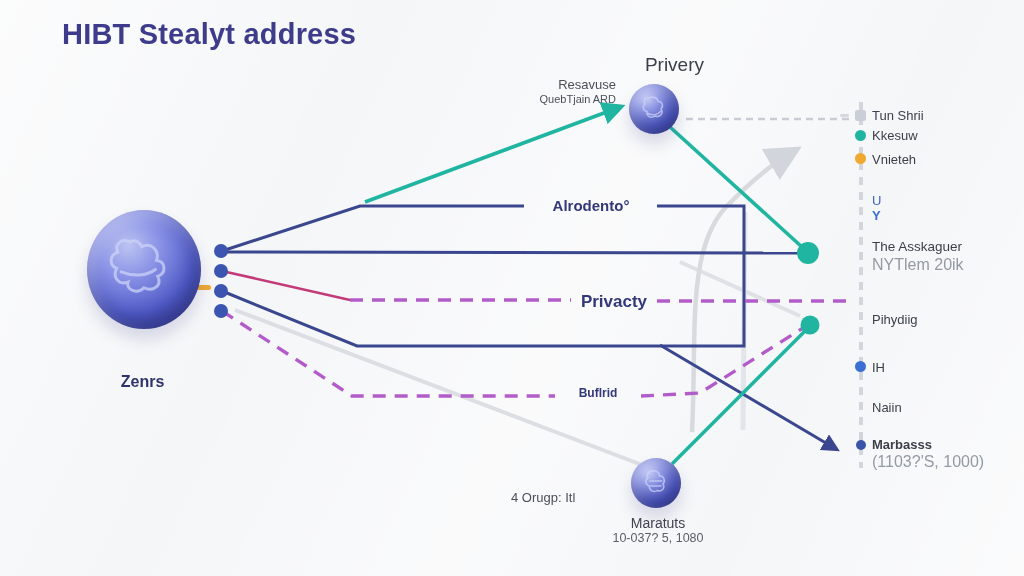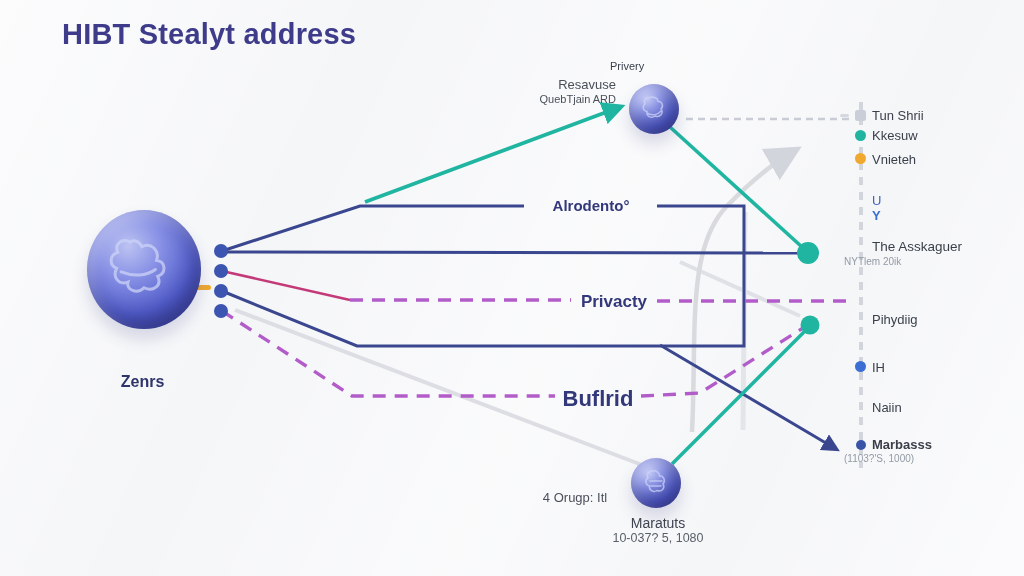--- a/index.html
+++ b/index.html
@@ -16,32 +16,32 @@
   .txt{position:absolute;z-index:3;}
   .title{left:62px;top:18px;font-size:29px;font-weight:700;color:var(--title);letter-spacing:.2px;}
   .sphere{position:absolute;z-index:2;border-radius:50%;
     background:radial-gradient(circle at 36% 30%,#bcc3f2 0%,#8a93e6 28%,#515cc9 62%,#3a3f97 88%,#333786 100%);
     box-shadow:inset -6px -10px 18px rgba(20,22,80,.35), inset 5px 7px 14px rgba(255,255,255,.35), 0 10px 16px rgba(60,64,140,.18);}
   .sphere svg{position:absolute;inset:0;width:100%;height:100%;opacity:.75;}
   .sph-main{left:87px;top:210px;width:114px;height:119px;}
   .sph-top{left:629px;top:84px;width:50px;height:50px;}
   .sph-bottom{left:631px;top:458px;width:50px;height:50px;}
   .node-caption{left:40px;top:371px;width:205px;text-align:center;font-size:16px;font-weight:600;color:#2f356b;line-height:1.32;}
-  .lab-privery{left:610px;top:54px;width:94px;text-align:left;font-size:11px;color:var(--textdark);margin-top:6px;}
+  .lab-privery{left:610px;top:54px;width:94px;text-align:right;font-size:19px;color:var(--textdark);}
   .lab-resavuse{left:508px;top:77px;width:108px;text-align:right;font-size:13px;color:#4a4f5a;line-height:1.3;}
   .lab-quebtjain{left:500px;top:93px;width:116px;text-align:right;font-size:11px;color:#4a4f5a;}
-  .lab-orugp{left:528px;top:490px;width:94px;text-align:center;font-size:13px;color:#4a4f5a;}
+  .lab-orugp{left:511px;top:490px;width:94px;text-align:left;font-size:13px;color:#4a4f5a;}
   .lab-maratuts{left:600px;top:515px;width:116px;text-align:center;font-size:14px;color:#3f4450;}
   .lab-bottomnum{left:588px;top:531px;width:140px;text-align:center;font-size:12.5px;color:#5a6069;}
   .edge-label{font-weight:700;color:var(--labelnavy);text-align:center;}
   .lab-alrodento{left:528px;top:197px;width:126px;font-size:15px;}
   .lab-privacty{left:575px;top:292px;width:78px;font-size:17px;font-weight:600;}
-  .lab-buflrid{left:559px;top:386px;width:78px;font-size:22px;font-weight:600;}
+  .lab-buflrid{left:559px;top:386px;width:78px;font-size:12px;font-weight:600;}
   .legend-item{position:absolute;left:872px;z-index:3;font-size:13px;color:var(--textdark);white-space:nowrap;}
-  .legend-sub{position:absolute;left:844px;z-index:3;font-size:10px;color:var(--textsub);white-space:nowrap;}
+  .legend-sub{position:absolute;left:872px;z-index:3;font-size:16px;color:var(--textsub);white-space:nowrap;}
   .bullet{position:absolute;z-index:3;border-radius:50%;width:11px;height:11px;}
   .b-square{left:855px;top:110px;width:11px;height:11px;border-radius:2.5px;background:#c9ced8;}
   .b-sqdash{left:840px;top:114px;width:9px;height:3px;border-radius:1.5px;background:#d5d8de;}
   .b-teal{left:855px;top:130px;background:var(--teal);}
   .b-orange{left:855px;top:153px;background:var(--orange);}
   .b-blue{left:855px;top:361px;background:var(--blue);}
   .b-navy{left:856px;top:440px;width:10px;height:10px;background:#3a55a8;}
   .lg-u{color:#3f63c0;}
   .lg-y{color:var(--blue);font-weight:700;}
 </style>

